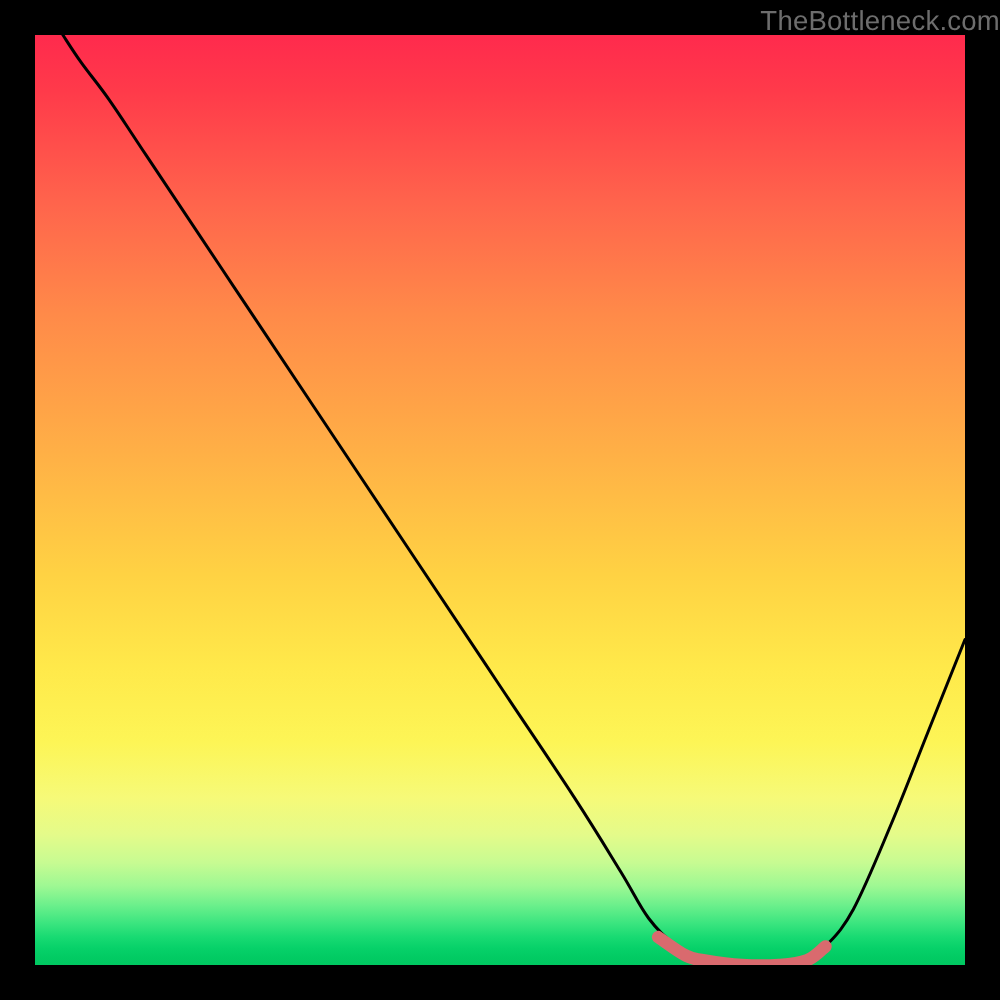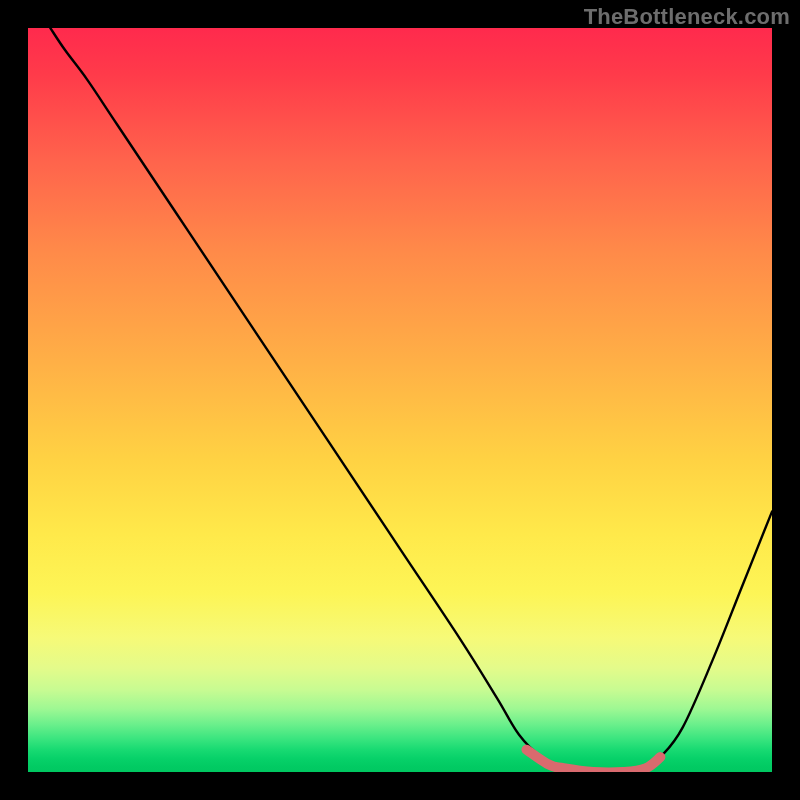--- a/index.html
+++ b/index.html
@@ -13,24 +13,24 @@
   }
   .frame {
     position: relative;
     width: 800px;
     height: 800px;
     background: #000;
   }
   .watermark {
     position: absolute;
     top: 4px;
-    right: 10px;
+    right: 0;
     color: #6d6d6d;
     font-size: 22px;
-    font-weight: 700;
+    font-weight: 400;
     letter-spacing: 0.2px;
     z-index: 50;
     text-align: right;
   }
   .plot-area {
     position: absolute;
     left: 28px;
     top: 28px;
     width: 744px;
     height: 744px;

